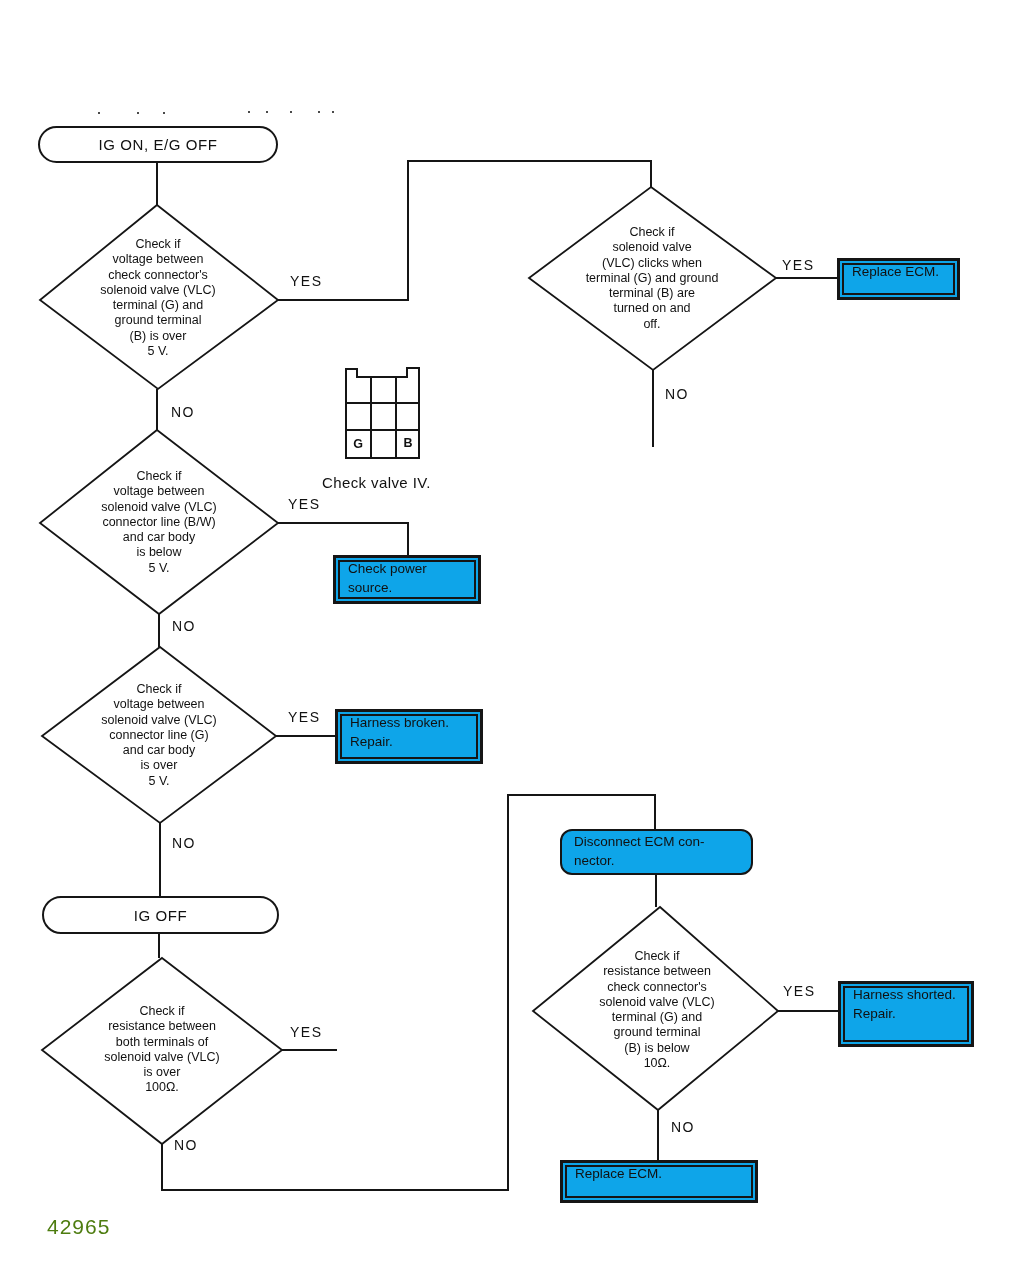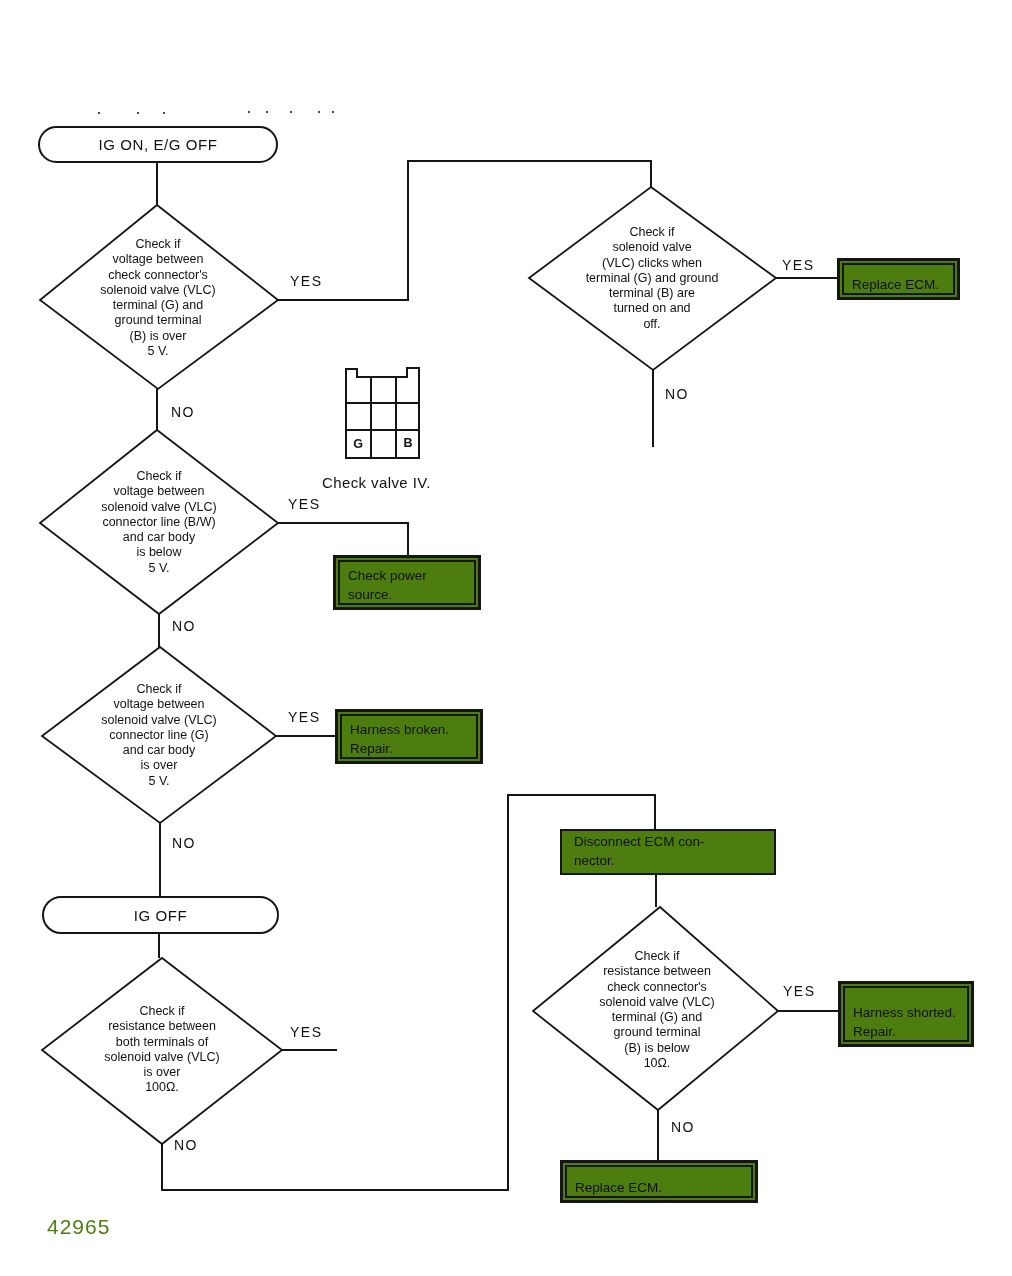--- a/index.html
+++ b/index.html
@@ -7,22 +7,22 @@
         font-family:"Liberation Sans", sans-serif;color:#111;margin-top:37px;}
   svg.lines{position:absolute;left:0;top:0;}
 
   .terminator{position:absolute;border:2.5px solid #151515;border-radius:19px;
       display:flex;align-items:center;justify-content:center;
       font-size:15px;letter-spacing:.6px;background:#fff;box-sizing:border-box;}
 
   .dtext{position:absolute;transform:translate(-50%,-50%);text-align:center;
       font-size:12.5px;line-height:15.3px;white-space:nowrap;}
 
-  .action{position:absolute;box-sizing:border-box;background:#4d7c0f;border:3px solid #151515;
-      display:flex;align-items:flex-end;}
+  .action{position:absolute;box-sizing:border-box;background:#0ea5e9;border:3px solid #151515;
+      display:flex;align-items:flex-start;}
   .action.double::before{content:"";position:absolute;inset:2px;border:2px solid #151515;pointer-events:none;}
   .action.single{border-width:2.5px;}
   .action .txt{position:relative;padding:2px 12px;font-size:13.5px;line-height:1.4;}
 
   .edge-label{position:absolute;font-size:14px;letter-spacing:1.5px;}
 
   .pin{position:absolute;transform:translate(-50%,-50%);font-size:12.5px;font-weight:bold;}
   .caption{position:absolute;font-size:15px;letter-spacing:.4px;}
   .fig-num{position:absolute;left:47px;top:1178px;font-size:21px;letter-spacing:1px;color:#4d7c0f;}
   .dot{position:absolute;width:2px;height:2px;background:#4a4a4a;}
@@ -76,27 +76,27 @@
   <div class="dtext" style="left:158px;top:261px;">Check if<br>voltage between<br>check connector's<br>solenoid valve (VLC)<br>terminal (G) and<br>ground terminal<br>(B) is over<br>5 V.</div>
   <div class="dtext" style="left:652px;top:242px;">Check if<br>solenoid valve<br>(VLC) clicks when<br>terminal (G) and ground<br>terminal (B) are<br>turned on and<br>off.</div>
   <div class="dtext" style="left:159px;top:486px;">Check if<br>voltage between<br>solenoid valve (VLC)<br>connector line (B/W)<br>and car body<br>is below<br>5 V.</div>
   <div class="dtext" style="left:159px;top:699px;">Check if<br>voltage between<br>solenoid valve (VLC)<br>connector line (G)<br>and car body<br>is over<br>5 V.</div>
   <div class="dtext" style="left:162px;top:1013px;">Check if<br>resistance between<br>both terminals of<br>solenoid valve (VLC)<br>is over<br>100Ω.</div>
   <div class="dtext" style="left:657px;top:973px;">Check if<br>resistance between<br>check connector's<br>solenoid valve (VLC)<br>terminal (G) and<br>ground terminal<br>(B) is below<br>10Ω.</div>
 
   <div class="action double" style="left:837px;top:221px;width:123px;height:42px;">
     <span class="txt">Replace ECM.</span>
   </div>
-  <div class="action double" style="left:333px;top:518px;width:148px;height:55px;">
+  <div class="action double" style="left:333px;top:518px;width:148px;height:49px;">
     <span class="txt">Check power<br>source.</span>
   </div>
   <div class="action double" style="left:335px;top:672px;width:148px;height:55px;">
     <span class="txt">Harness broken.<br>Repair.</span>
   </div>
-  <div class="action single" style="left:560px;top:792px;width:216px;height:46px;">
+  <div class="action single" style="left:560px;top:792px;width:193px;height:46px;border-radius:12px;">
     <span class="txt">Disconnect ECM con-<br>nector.</span>
   </div>
   <div class="action double" style="left:838px;top:944px;width:136px;height:66px;">
     <span class="txt">Harness shorted.<br>Repair.</span>
   </div>
   <div class="action double" style="left:560px;top:1123px;width:198px;height:43px;">
     <span class="txt">Replace ECM.</span>
   </div>
 
   <span class="edge-label" style="left:290px;top:236px;">YES</span>

